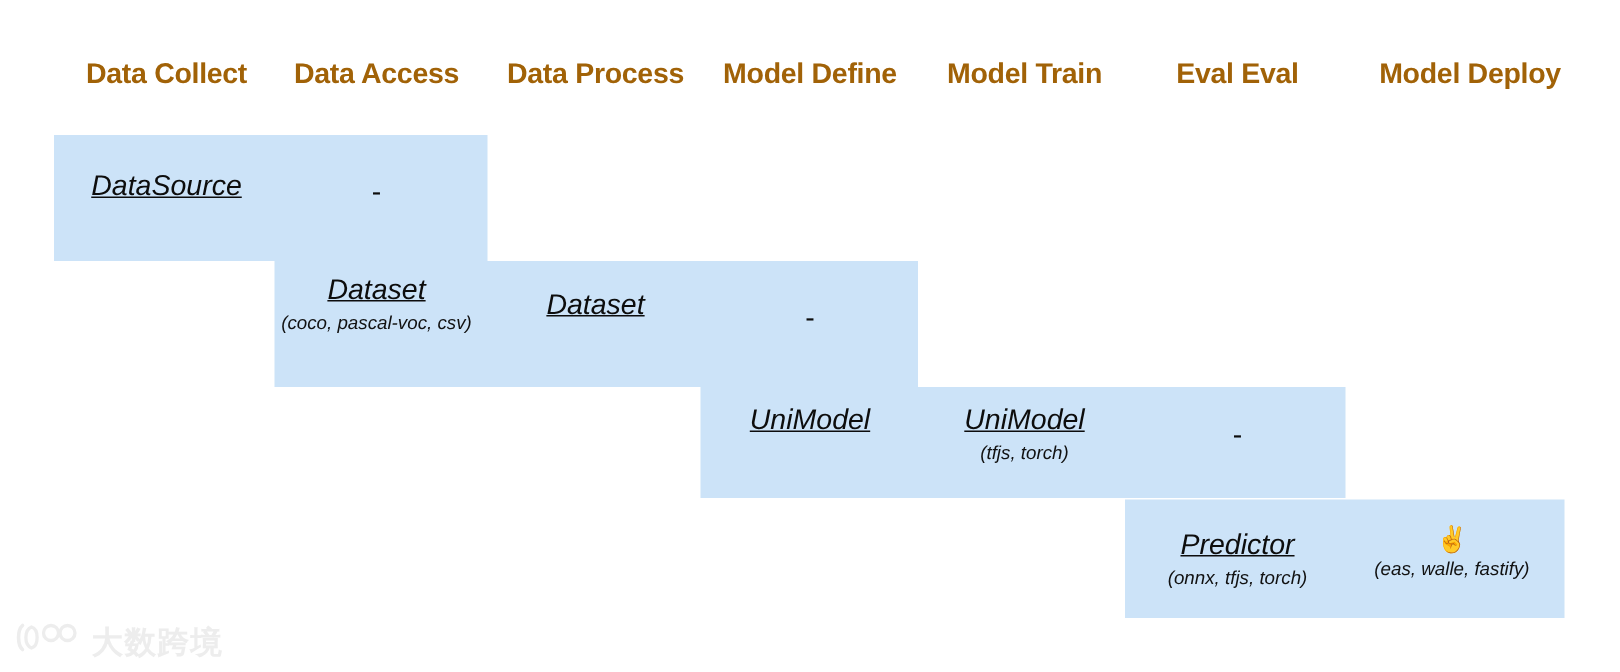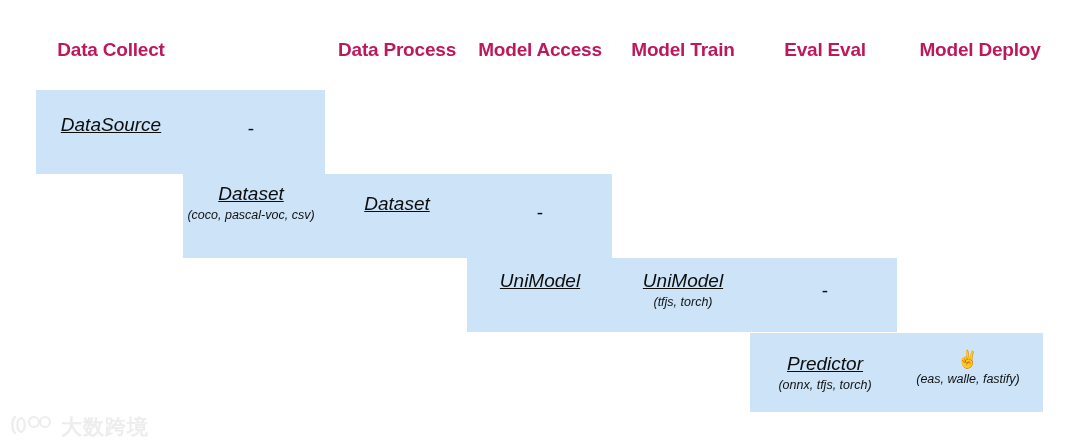--- a/index.html
+++ b/index.html
@@ -26,21 +26,21 @@
 
   
   .col-header {
     position: absolute;
     top: 38px;
     font-size: 19px;
     font-weight: bold;
     letter-spacing: -0.2px;
     white-space: nowrap;
     transform: translateX(-50%);
-    color: #be185d;
+    color: #a16207;
     line-height: 24px;
   }
 
   
   .band {
     position: absolute;
     background: #cce3f8;
   }
 
   
@@ -101,22 +101,23 @@
     line-height: 24px;
     font-family: "DejaVu Sans", sans-serif;
   }
 </style>
 </head>
 <body>
 
 <div id="stage">
 
   <div class="col-header" style="left:111px;">Data Collect</div>
+  <div class="col-header" style="left:251px;">Data Access</div>
   <div class="col-header" style="left:397px;">Data Process</div>
-  <div class="col-header" style="left:540px;">Model Access</div>
+  <div class="col-header" style="left:540px;">Model Define</div>
   <div class="col-header" style="left:683px;">Model Train</div>
   <div class="col-header" style="left:825px;">Eval Eval</div>
   <div class="col-header" style="left:980px;">Model Deploy</div>
 
   <div class="band" style="left:36px; top:90px; width:289px; height:84px;"></div>
 
   <div class="cell w-narrow" style="left:111px; top:113px;">
     <div class="cell-title">DataSource</div>
   </div>
 

